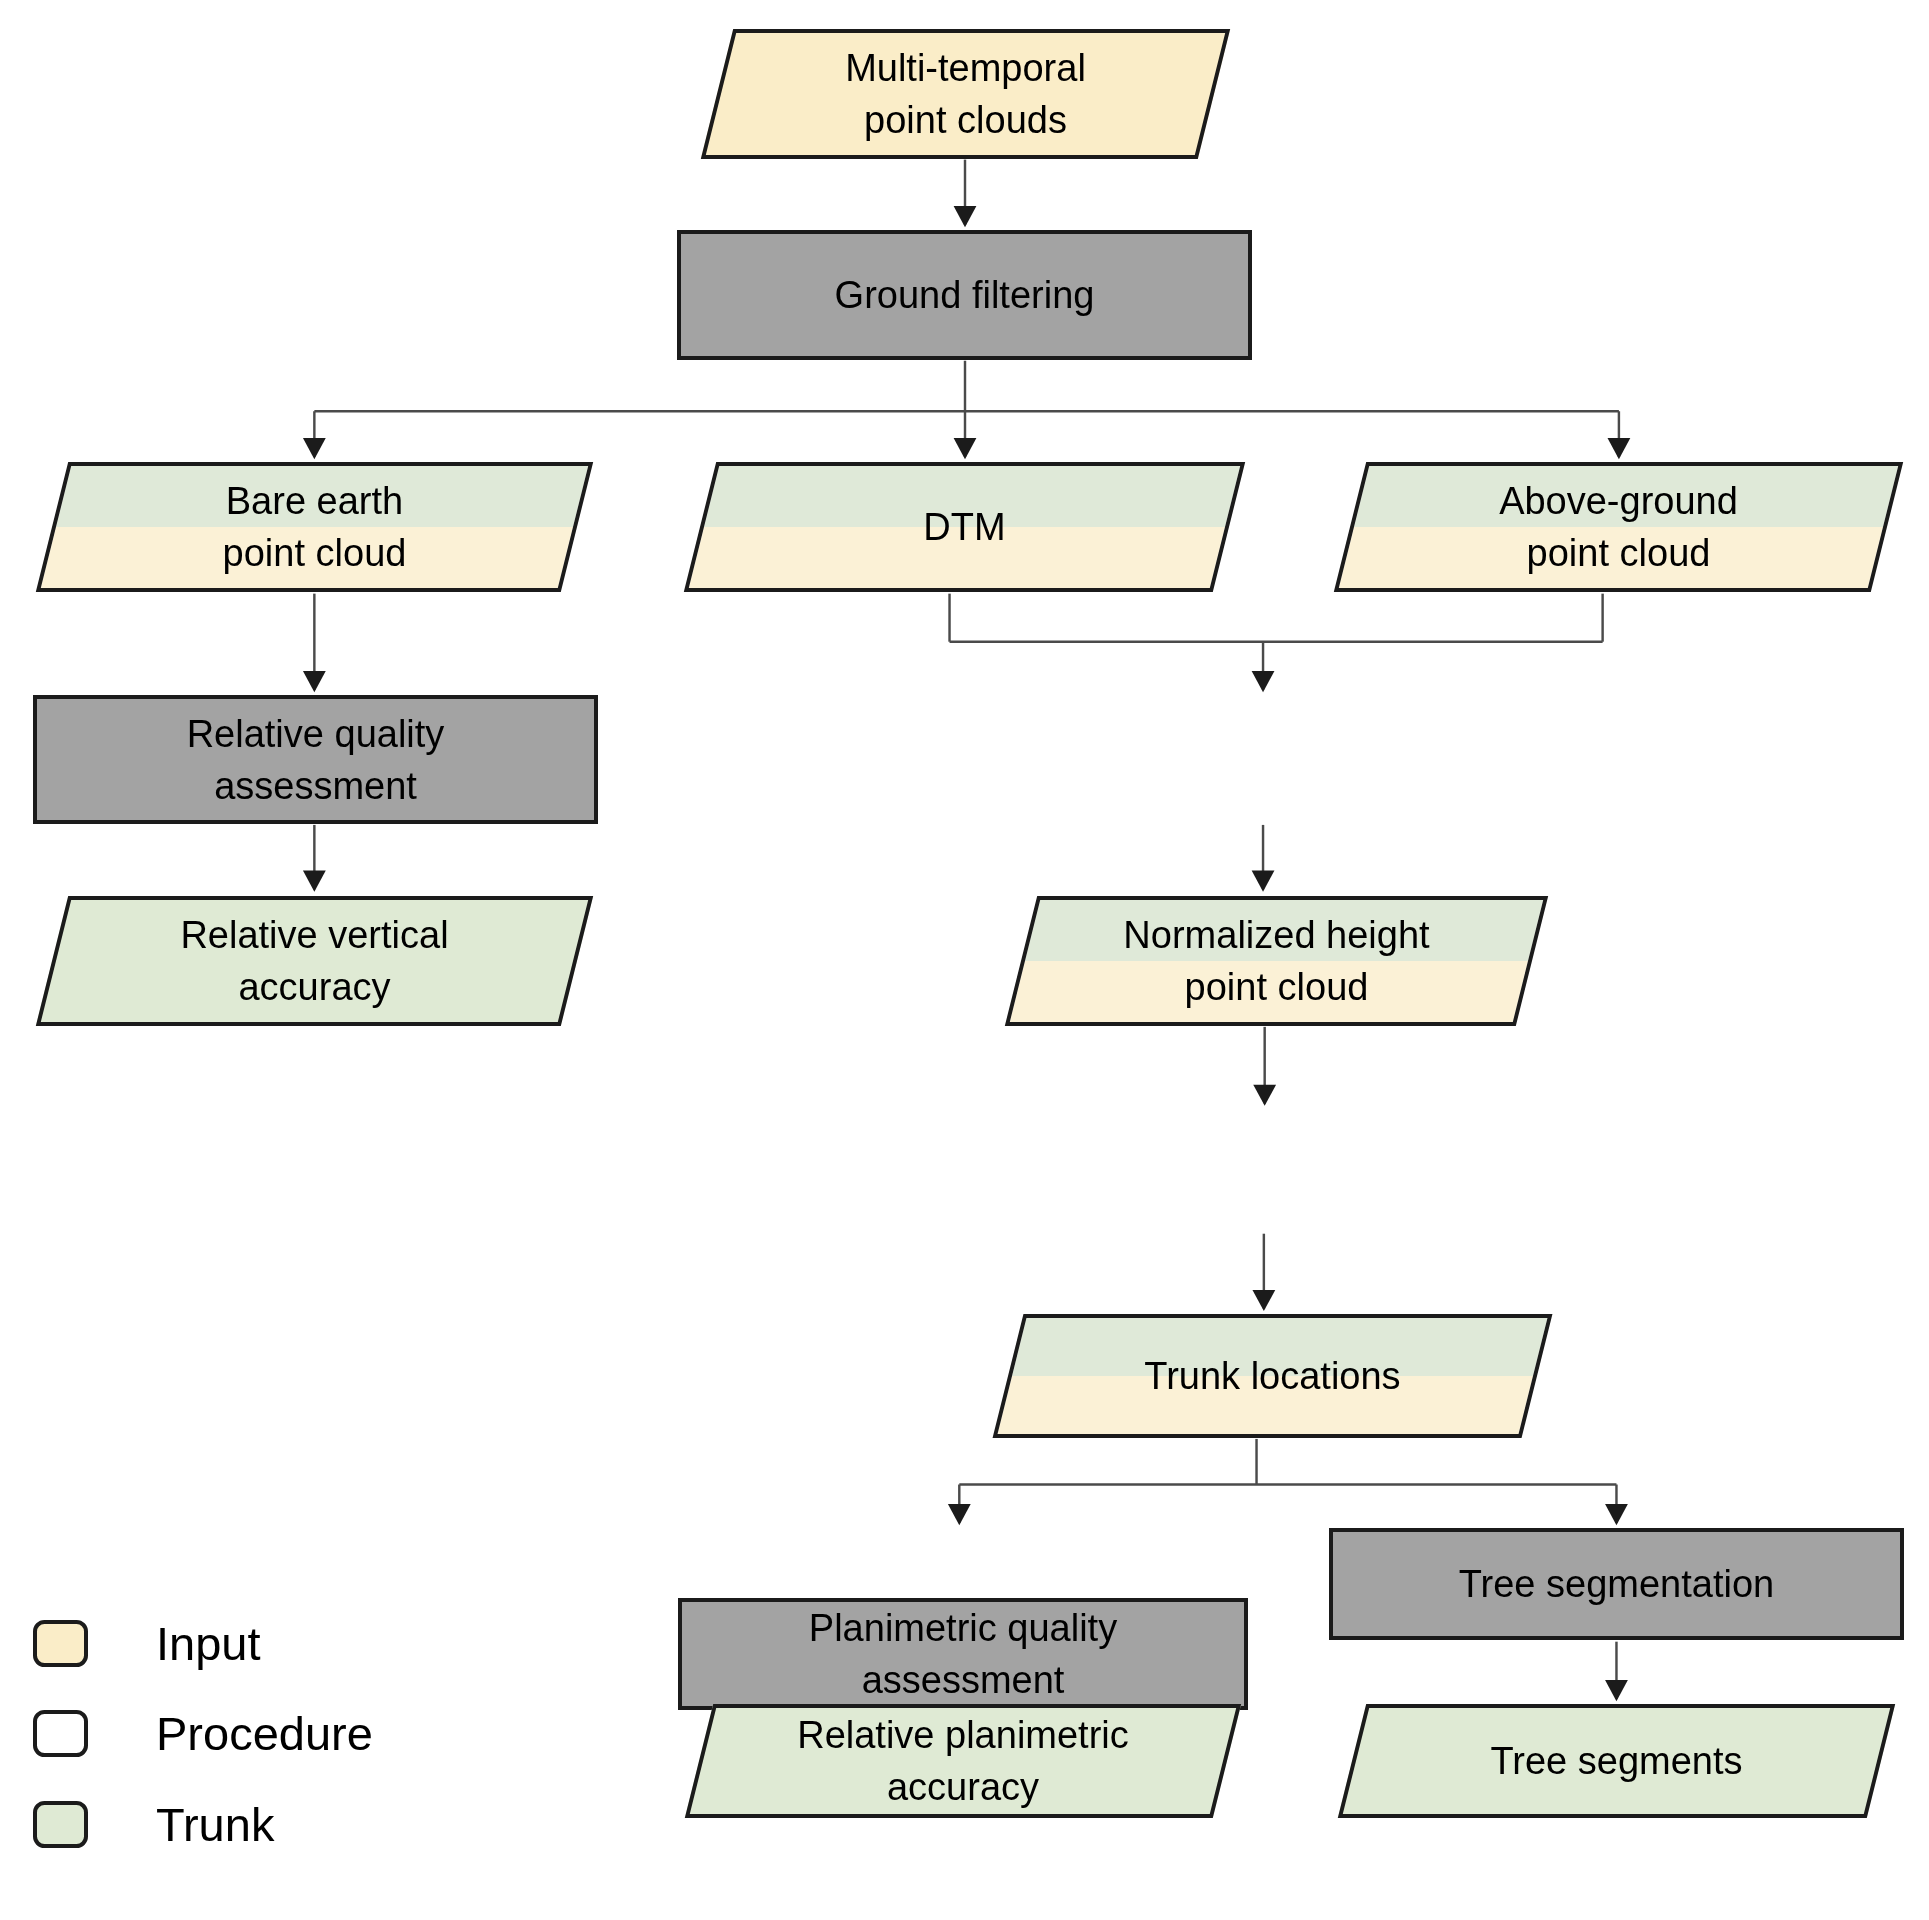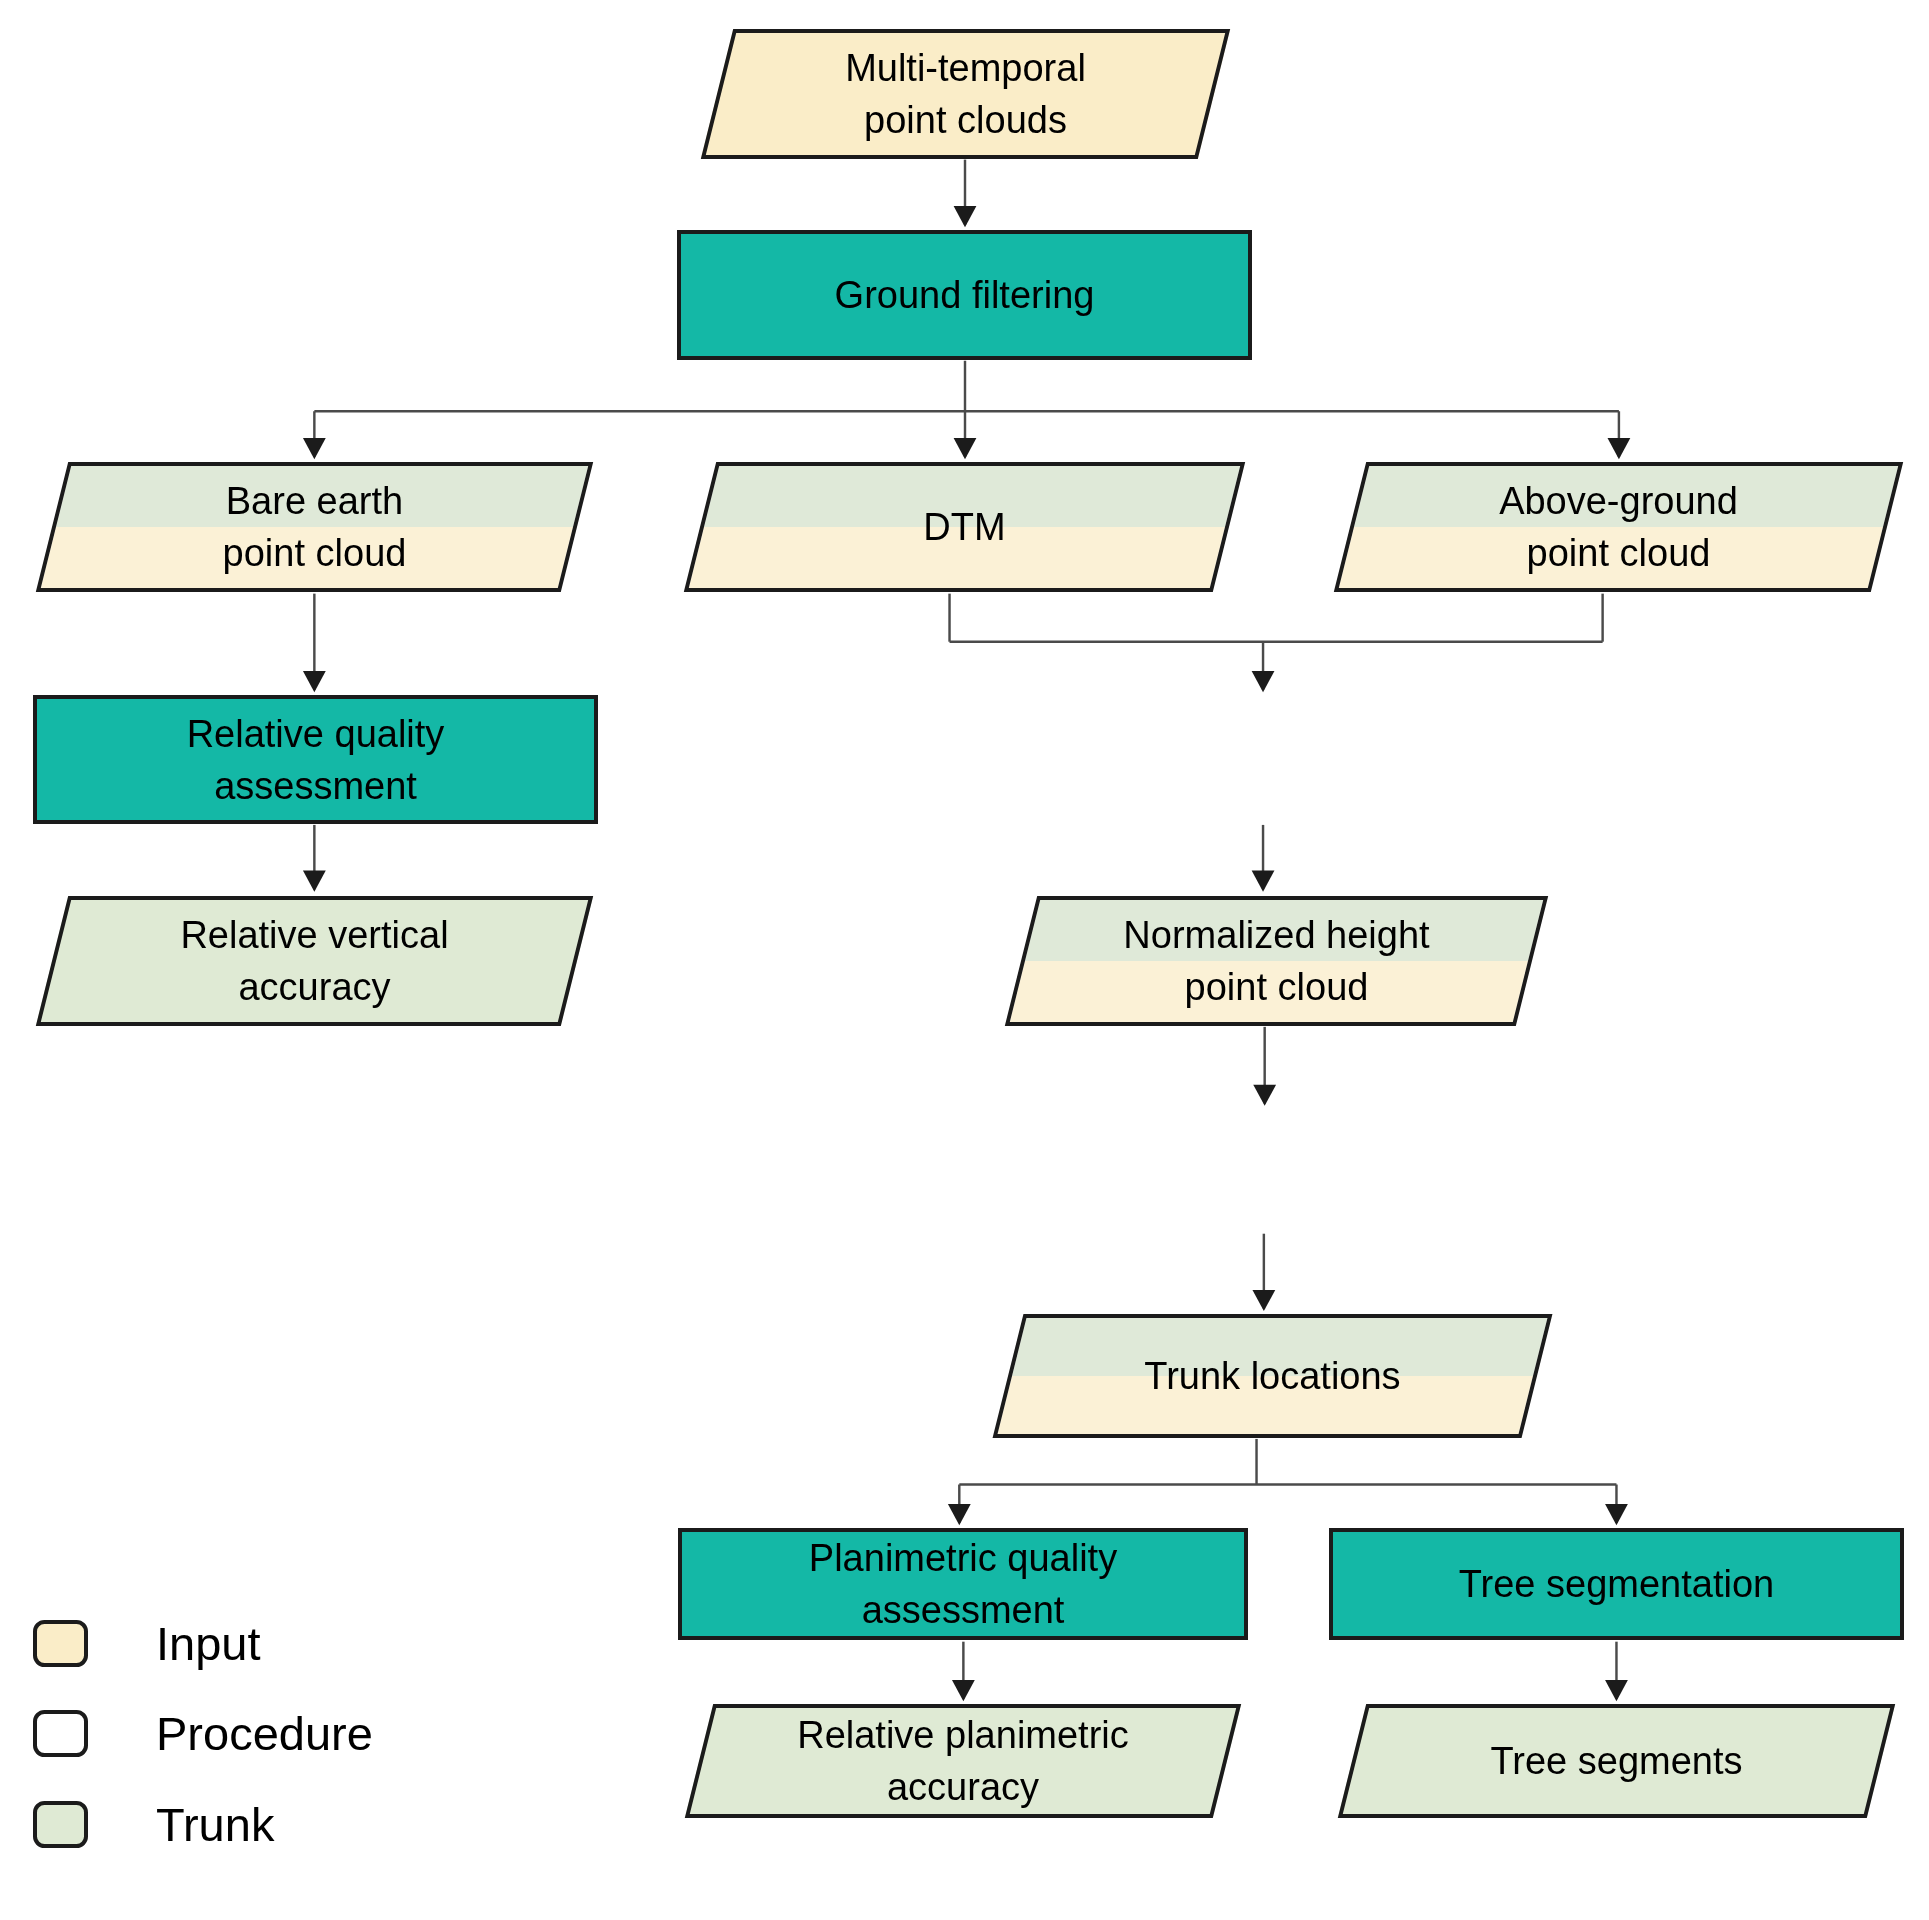--- a/index.html
+++ b/index.html
@@ -27,21 +27,21 @@
     box-sizing:border-box;
     font-size:38px;
     line-height:52px;
   }
   .node .label{
     display:block;
     width:100%;
     white-space:pre-line;
   }
   .rect{
-    background:#14b8a6;
+    background:#a3a3a3;
     border:4.1px solid #1b1b1b;
     justify-content:flex-end;
   }
   .para{
     border:4.9px solid #1b1b1b;
     transform:skewX(-14deg);
   }
   .para .label{
     transform:skewX(14deg);
   }
@@ -139,21 +139,21 @@
   <div class="node para fill-io" style="left:1021px;top:896px;width:511px;height:130px">
     <span class="label">Normalized height
 point cloud</span>
   </div>
 
 
   <div class="node para fill-io" style="left:1008px;top:1314px;width:529px;height:124px">
     <span class="label">Trunk locations</span>
   </div>
 
-  <div class="node rect" style="left:678px;top:1528px;width:570px;height:112px">
+  <div class="node rect" style="left:678px;top:1598px;width:570px;height:112px">
     <span class="label">Planimetric quality
 assessment</span>
   </div>
 
   <div class="node rect" style="left:1329px;top:1528px;width:575px;height:112px">
     <span class="label">Tree segmentation</span>
   </div>
 
   <div class="node para fill-output" style="left:699px;top:1704px;width:528px;height:114px">
     <span class="label">Relative planimetric

